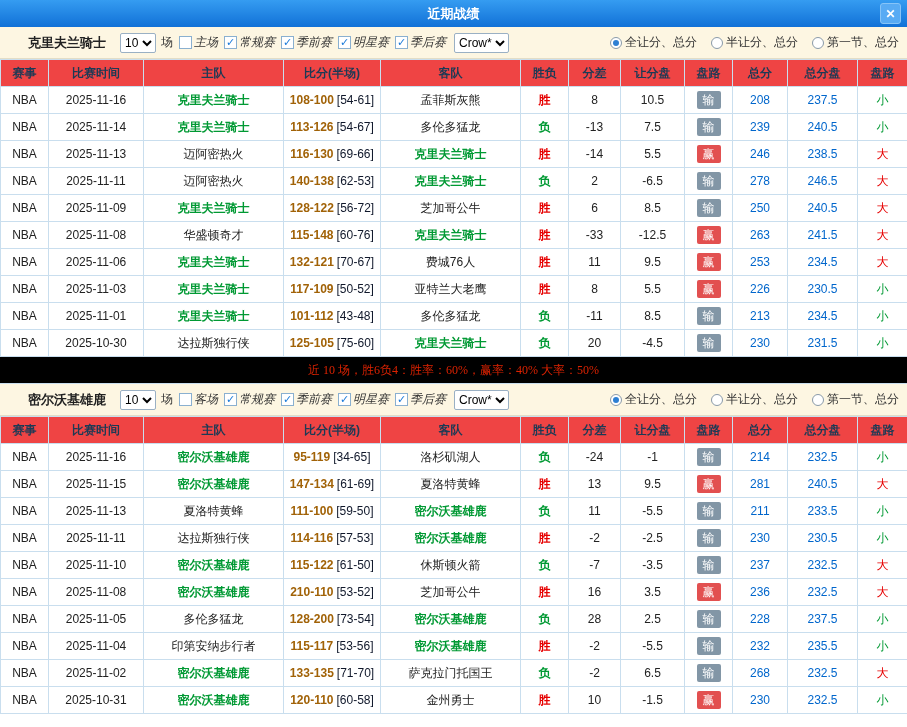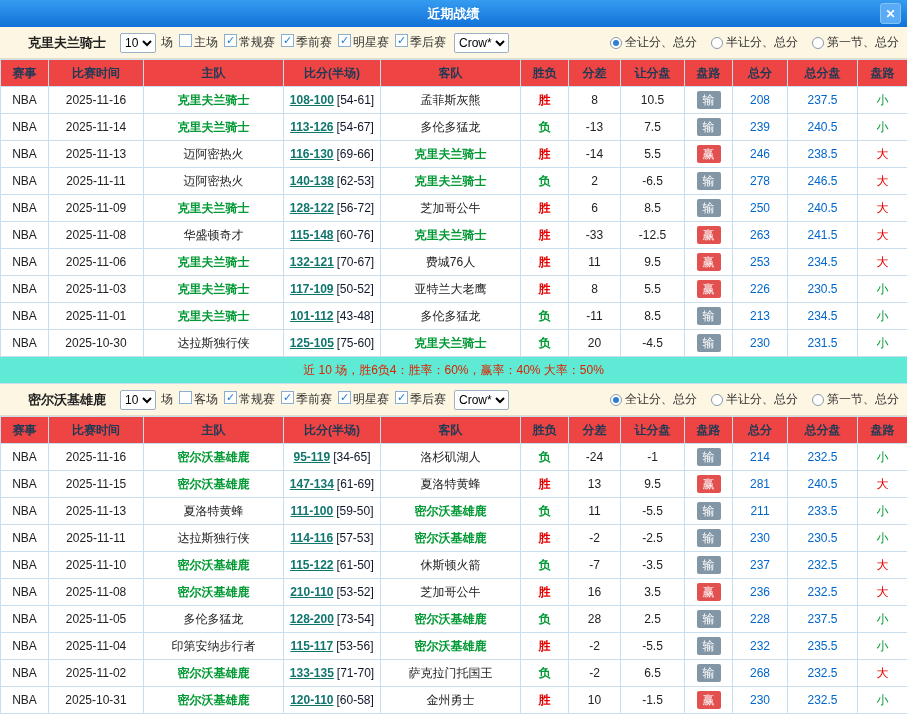--- a/index.html
+++ b/index.html
@@ -27,21 +27,21 @@
     display: flex; align-items: center;
     padding: 0 8px 0 28px; gap: 2px;
     border-bottom: 1px solid #e3ddc6;
   }
   .teamname { font-weight: bold; color: #222; font-size: 13px; margin-right: 10px; white-space: nowrap; }
   select {
     font-size: 12px; height: 20px; font-family: inherit;
     border: 1px solid #9ab0c4; background: #fff; border-radius: 2px; margin: 0 2px;
   }
   .lbl { margin: 0 4px 0 1px; color: #333; }
-  .cb { display: inline-flex; align-items: flex-start; margin-right: 4px; cursor: pointer; white-space: nowrap; }
+  .cb { display: inline-flex; align-items: center; margin-right: 4px; cursor: pointer; white-space: nowrap; font-style: italic; }
   .box {
     width: 13px; height: 13px; border: 1px solid #8ab0d0; background: #fff;
     display: inline-block; font-size: 11px; line-height: 11px; font-weight: bold;
     color: #1a7ad9; text-align: center; margin-right: 2px;
   }
   .cbl { color: #333; }
   .radios { margin-left: auto; display: flex; align-items: center; gap: 14px; }
   .radio { display: inline-flex; align-items: center; gap: 3px; cursor: pointer; color: #333; white-space: nowrap; }
   .rdot {
     width: 12px; height: 12px; border: 1px solid #8a9aa8; border-radius: 50%;
@@ -52,36 +52,36 @@
     width: 6px; height: 6px; border-radius: 50%; background: #2d7fd3;
   }
   table { border-collapse: collapse; table-layout: fixed; width: 907px; }
   th, td {
     border: 1px solid #c9deee; text-align: center; vertical-align: middle;
     padding: 0 2px; height: 27px; overflow: hidden; white-space: nowrap;
   }
   th { background: #ef4444; color: #1c3a55; font-weight: bold; }
   td { background: #fff; }
   .focus { color: #009933; font-weight: bold; }
-  .scorebold { font-weight: bold; color: #0f766e; text-decoration: underline; }
+  .scorebold { font-weight: bold; color: #a16207; }
   .half { color: #0f172a; margin-left: 3px; }
   .res-win { color: #e60000; font-weight: bold; }
   .res-loss { color: #009933; font-weight: bold; }
   .badge {
     display: inline-block; min-width: 24px; padding: 1px 5px;
     border-radius: 2px; color: #fff; font-size: 12px; line-height: 16px;
   }
   .badge.lose { background: #8296a6; }
   .badge.win { background: #e25050; }
   .blue { color: #0066cc; }
   .ou-big { color: #e60000; }
   .ou-small { color: #009933; }
   .summary {
     height: 27px; display: flex; align-items: center; justify-content: center;
-    color: #dd2200; background: #5eead4; border-bottom: 1px solid #c9deee;
+    color: #dd2200; background: #000000; border-bottom: 1px solid #c9deee; font-family: Liberation Serif, serif;
   }
 </style>
 </head>
 <body>
 
 <div class="titlebar">
   <span>近期战绩</span>
   <button class="closebtn">✕</button>
 </div>
 

